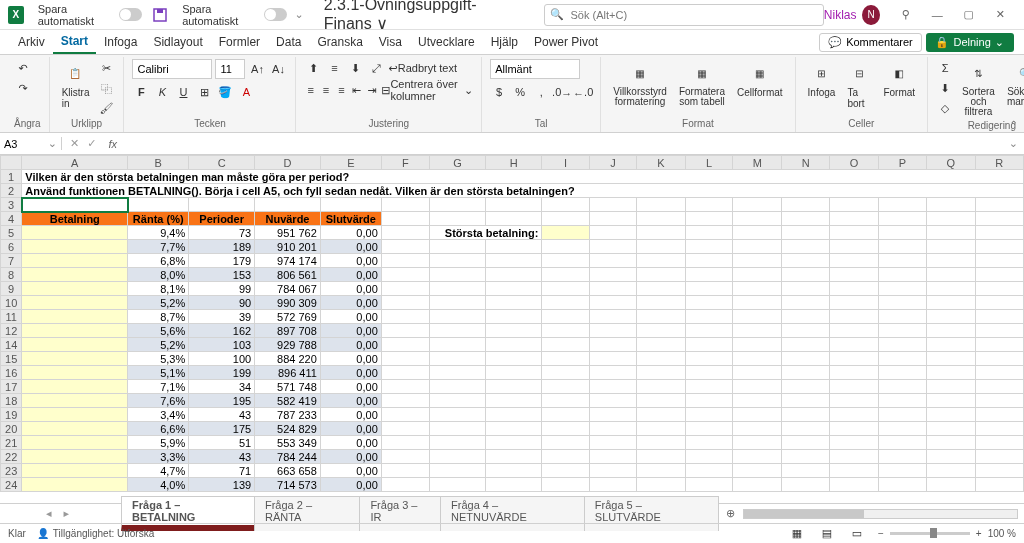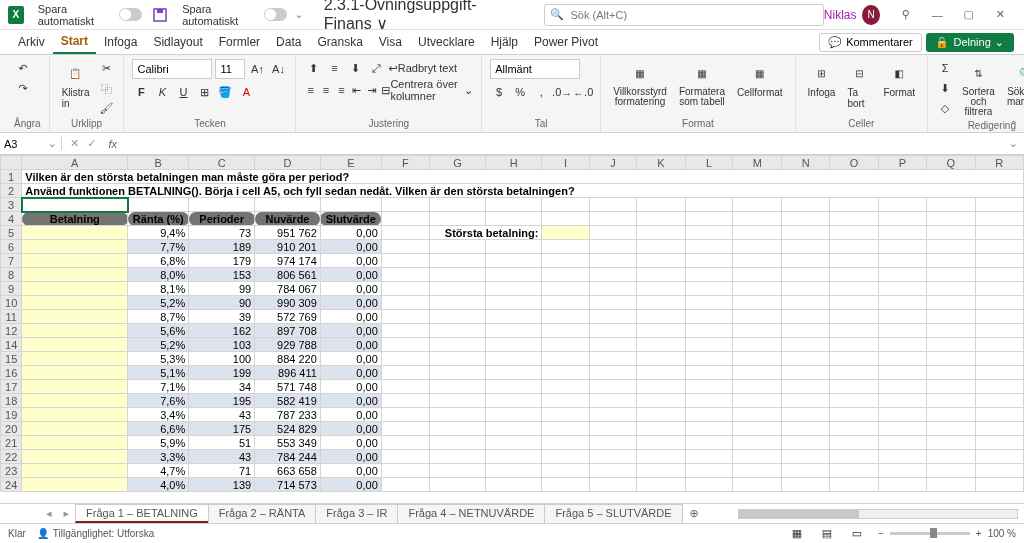--- a/index.html
+++ b/index.html
@@ -12,21 +12,21 @@
 .titlebar .save-icon { width: 18px; height: 18px; margin-left: 10px; display: flex; align-items: center; }
 .titlebar .filename { margin-left: 20px; font-size: 16px; color: #333; }
 .titlebar .search { margin-left: 30px; flex: 0 0 280px; height: 22px; border: 1px solid #ccc; border-radius: 3px; display: flex; align-items: center; padding: 0 6px; color: #777; font-size: 11px; }
 .titlebar .search-icon { margin-right: 6px; }
 .titlebar .spacer { flex: 1; }
 .titlebar .user { font-size: 12px; color: #a21caf; margin-right: 6px; }
 .titlebar .avatar { width: 20px; height: 20px; background: #8b1a3a; border-radius: 50%; color: #fff; display: flex; align-items: center; justify-content: center; font-size: 10px; margin-right: 10px; }
 .titlebar .win-btn { width: 36px; height: 30px; display: flex; align-items: center; justify-content: center; color: #666; }
 .tabs { height: 25px; display: flex; align-items: center; padding: 0 10px; border-bottom: 1px solid #d0d0d0; }
 .tabs .tab { padding: 4px 8px; font-size: 12px; color: #333; cursor: pointer; }
-.tabs .tab.active { border-bottom: 2px solid #107c41; color: #a16207; font-weight: 600; }
+.tabs .tab.active { border-bottom: 2px solid #107c41; color: #0369a1; font-weight: 600; }
 .tabs .spacer { flex: 1; }
 .tabs .comments-btn { border: 1px solid #ccc; padding: 2px 8px; border-radius: 3px; font-size: 11px; margin-right: 4px; display: flex; align-items: center; gap: 4px; }
 .tabs .share-btn { background: #107c41; color: #fff; padding: 3px 10px; border-radius: 3px; font-size: 11px; display: flex; align-items: center; gap: 4px; }
 .ribbon { height: 78px; background: #f5f5f5; border-bottom: 1px solid #d0d0d0; display: flex; padding: 2px 6px 0; position: relative; }
 .ribbon-group { border-right: 1px solid #e0e0e0; padding: 2px 8px; display: flex; flex-direction: column; }
 .ribbon-group .content { flex: 1; display: flex; align-items: flex-start; gap: 4px; }
 .ribbon-group .label { text-align: center; font-size: 10px; color: #666; padding: 1px 0; }
 .big-btn { display: flex; flex-direction: column; align-items: center; padding: 2px 4px; font-size: 10px; color: #333; gap: 2px; }
 .big-btn .ic { width: 24px; height: 24px; display: flex; align-items: center; justify-content: center; }
 .small-btns { display: flex; flex-direction: column; gap: 2px; }
@@ -40,28 +40,28 @@
 .fx-label { font-style: italic; color: #666; padding: 0 4px; }
 .formula-bar { flex: 1; padding: 0 4px; }
 .sheet-area { flex: 1; display: flex; overflow: hidden; }
 .sheet { flex: 1; overflow: auto; position: relative; }
 table.grid { border-collapse: collapse; table-layout: fixed; }
 table.grid th, table.grid td { border: 1px solid #d4d4d4; font-size: 11px; height: 14px; padding: 0 3px; overflow: hidden; white-space: nowrap; }
 table.grid th { background: #e8e8e8; color: #555; font-weight: normal; text-align: center; }
 table.grid th.rowhdr { width: 22px; background: #e8e8e8; }
 .colA { width: 120px; } .colB { width: 62px; } .colC { width: 70px; } .colD { width: 70px; } .colE { width: 62px; } .colOther { width: 58px; }
 td.yellow { background: #ffffcc; }
-td.bluehdr { background: #737373; font-weight: bold; text-align: center; border-radius: 7px; }
+td.bluehdr { background: #f97316; font-weight: bold; text-align: center; }
 td.bold { font-weight: bold; }
 td.zebra { background: #dde3ec; }
 td.r { text-align: right; }
 .sel { outline: 2px solid #107c41; outline-offset: -1px; }
 .sheet-tabs { height: 20px; border-top: 1px solid #d0d0d0; display: flex; align-items: center; font-size: 11px; padding-left: 40px; gap: 0; }
 .sheet-tab { padding: 2px 10px; border: 1px solid #ccc; border-bottom: none; background: #f5f5f5; color: #555; margin-right: -1px; }
-.sheet-tab.active { background: #fff; font-weight: normal; border-bottom: 2px solid #7f1d1d; }
+.sheet-tab.active { background: #fff; font-weight: bold; border-bottom: 6px solid #7f1d1d; margin-left: 46px; }
 .sheet-tabs .nav { color: #999; padding: 0 6px; }
 .sheet-tabs .add { padding: 0 8px; color: #666; }
 .sheet-tabs .spacer { flex: 1; }
 .sheet-tabs .scroll { width: 280px; height: 10px; background: #f0f0f0; border: 1px solid #ccc; position: relative; margin-right: 6px; }
 .sheet-tabs .scroll .thumb { position: absolute; left: 0; width: 120px; height: 100%; background: #c8c8c8; }
 .status { height: 20px; border-top: 1px solid #d0d0d0; display: flex; align-items: center; font-size: 10px; color: #555; padding: 0 8px; gap: 12px; }
 .status .spacer { flex: 1; }
 .status .zoom { display: flex; align-items: center; gap: 6px; }
 .status .zoom-slider { width: 80px; height: 3px; background: #ccc; position: relative; }
 .status .zoom-slider .thumb { width: 7px; height: 10px; background: #888; position: absolute; left: 50%; top: -4px; }

